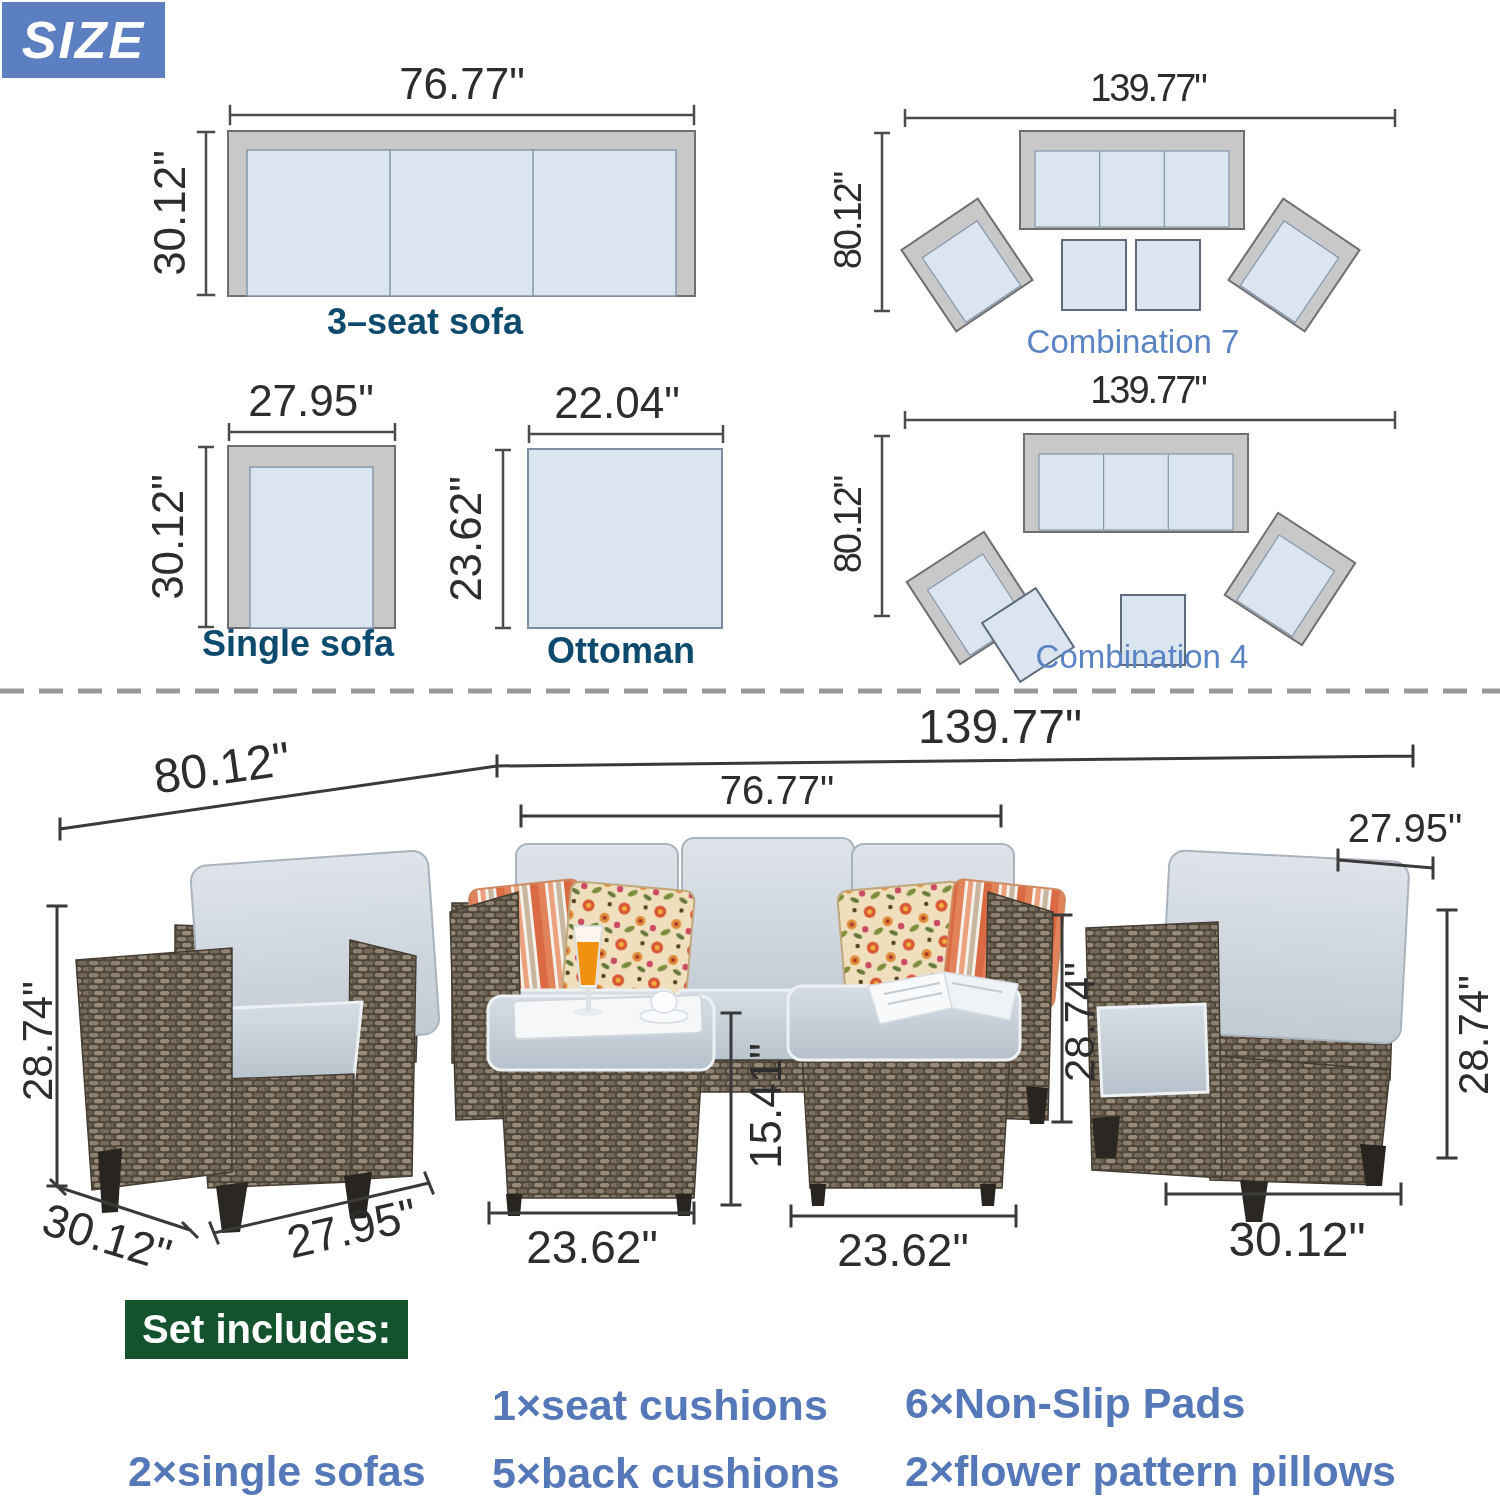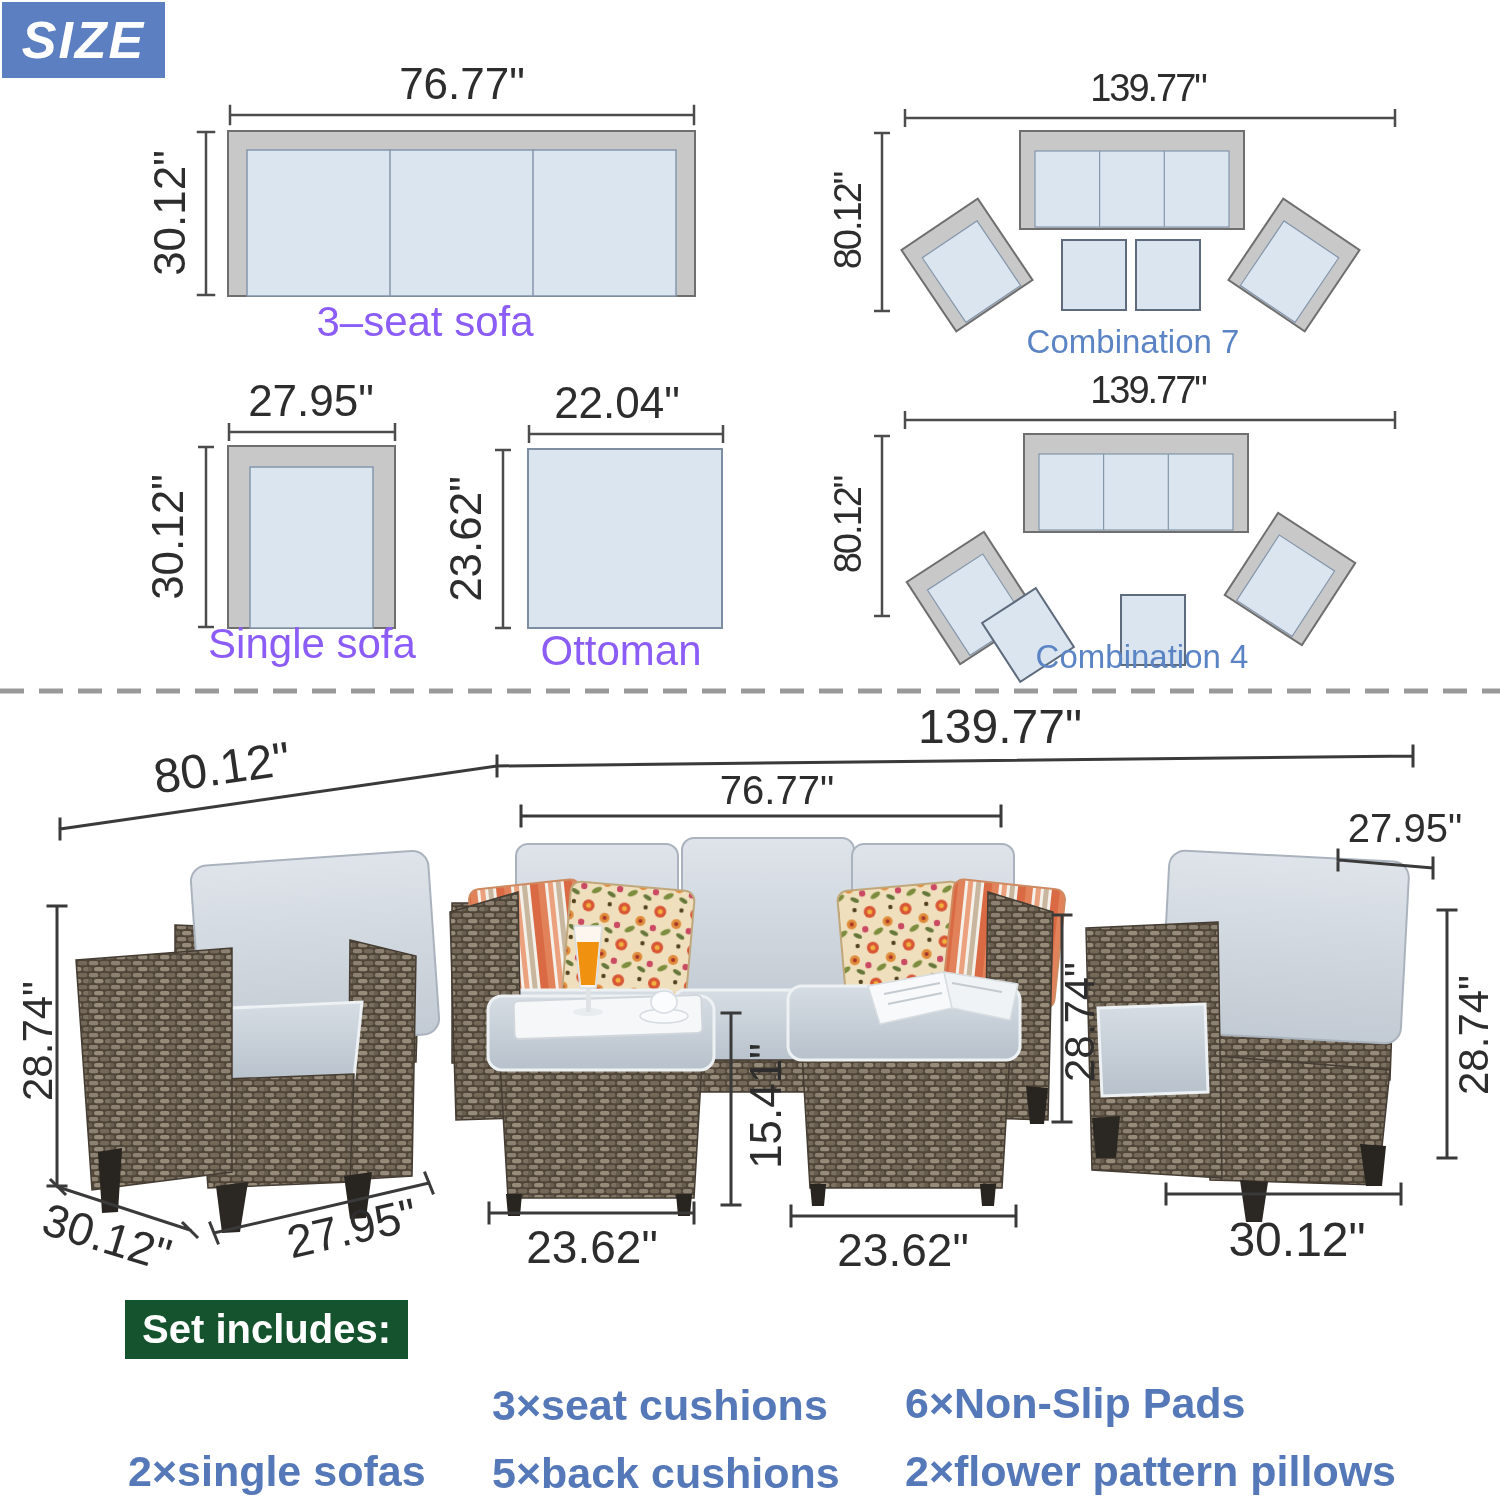--- a/index.html
+++ b/index.html
@@ -8,21 +8,21 @@
   .art{position:absolute;left:0;top:0}
   .t{position:absolute;white-space:nowrap;color:#2d2d2d;line-height:1}
   .c{transform:translate(-50%,-50%)}
   .r90{transform:translate(-50%,-50%) rotate(-90deg)}
   .dim48{font-size:48px}
   .dim46{font-size:46px}
   .dim44{font-size:44px}
   .dim42{font-size:42px}
   .dim40{font-size:40px}
   .dimsm{font-size:38px;letter-spacing:-2px}
-  .lbl{font-size:42px;font-weight:normal;color:#8b5cf6}
+  .lbl{font-size:36px;font-weight:bold;color:#0c4a6e}
   .combo{font-size:33px;color:#5b84c4}
   .badge{position:absolute;left:2px;top:2px;width:163px;height:76px;background:#5b7fc0;
          color:#fff;display:flex;align-items:center;justify-content:center;
          font-size:52px;font-weight:bold;font-style:italic;letter-spacing:2px}
   .sbadge{position:absolute;left:125px;top:1300px;width:283px;height:59px;background:#14532d;
           color:#fff;display:flex;align-items:center;justify-content:center;
           font-size:40px;font-weight:bold}
   .item{position:absolute;font-size:43px;font-weight:bold;color:#5578b8;line-height:1}
 </style>
 </head>
@@ -216,21 +216,21 @@
 </svg>
 
 <div class="badge">SIZE</div>
 
 <div class="t c dim44" style="left:462px;top:84px">76.77"</div>
 <div class="t r90 dim44" style="left:170px;top:213px">30.12"</div>
 <div class="t c lbl" style="left:425px;top:322px">3–seat sofa</div>
 
 <div class="t c dim44" style="left:311px;top:401px">27.95"</div>
 <div class="t r90 dim44" style="left:168px;top:537px">30.12"</div>
-<div class="t c lbl" style="left:312px;top:644px">Single sofa</div>
+<div class="t c lbl" style="left:298px;top:644px">Single sofa</div>
 
 <div class="t c dim44" style="left:617px;top:403px">22.04"</div>
 <div class="t r90 dim44" style="left:466px;top:539px">23.62"</div>
 <div class="t c lbl" style="left:621px;top:651px">Ottoman</div>
 
 <div class="t c dimsm" style="left:1148px;top:88px">139.77"</div>
 <div class="t r90 dimsm" style="left:848px;top:221px">80.12"</div>
 <div class="t c combo" style="left:1133px;top:341px">Combination 7</div>
 
 <div class="t c dimsm" style="left:1148px;top:390px">139.77"</div>
@@ -246,18 +246,18 @@
 <div class="t dim46" style="left:352px;top:1228px;transform:translate(-50%,-50%) rotate(-13deg)">27.95"</div>
 <div class="t r90 dim44" style="left:766px;top:1106px">15.41"</div>
 <div class="t c dim46" style="left:592px;top:1247px">23.62"</div>
 <div class="t c dim46" style="left:903px;top:1250px">23.62"</div>
 <div class="t r90 dim42" style="left:1080px;top:1022px">28.74"</div>
 <div class="t r90 dim42" style="left:1474px;top:1035px">28.74"</div>
 <div class="t c dim48" style="left:1297px;top:1240px">30.12"</div>
 
 <div class="sbadge">Set includes:</div>
 <div class="item" style="left:128px;top:1450px">2×single sofas</div>
-<div class="item" style="left:492px;top:1384px">3×seat cushions</div>
+<div class="item" style="left:492px;top:1384px">1×seat cushions</div>
 <div class="item" style="left:492px;top:1452px">5×back cushions</div>
 <div class="item" style="left:905px;top:1382px">6×Non-Slip Pads</div>
 <div class="item" style="left:905px;top:1450px">2×flower pattern pillows</div>
 
 </div>
 
 </body></html>

